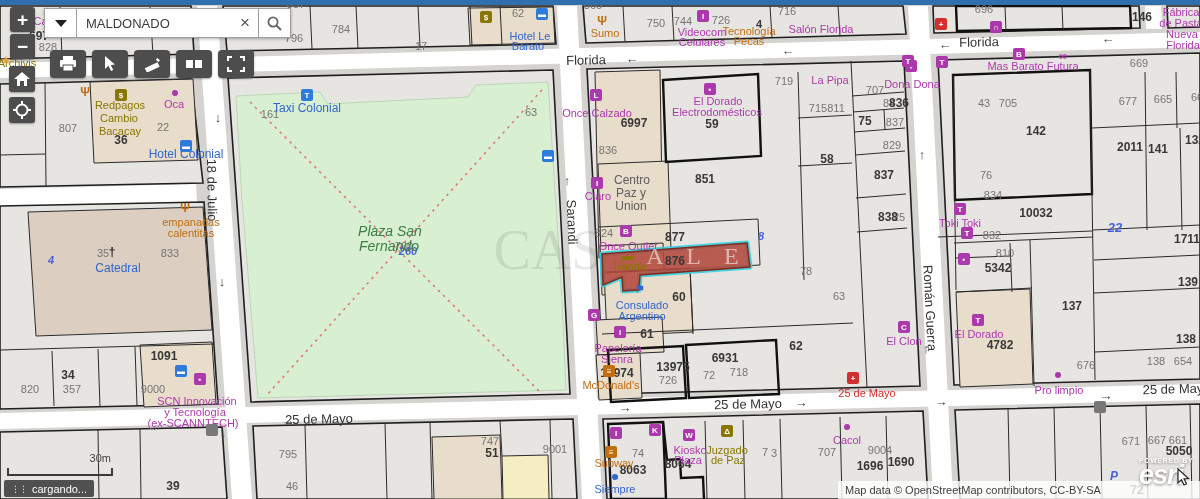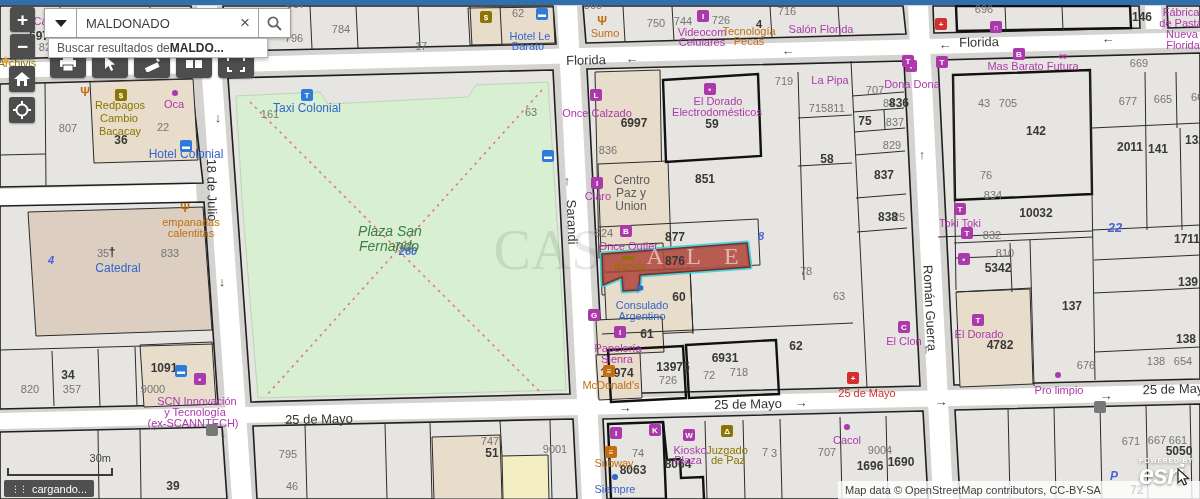--- a/index.html
+++ b/index.html
@@ -242,21 +242,21 @@
       <span class="mlab lk-n" style="left: 30px; top: 389px; transform: translate(-50%, -50%);">820</span>
       <span class="mlab lk-n" style="left: 153px; top: 389px; transform: translate(-50%, -50%);">9000</span>
       <span class="mlab lk-n" style="left: 827px; top: 452px; transform: translate(-50%, -50%);">707</span>
       <span class="mlab lk-n" style="left: 880px; top: 450px; transform: translate(-50%, -50%);">9004</span>
       <span class="mlab lk-n" style="left: 638px; top: 453px; transform: translate(-50%, -50%);">74</span>
       <span class="mlab lk-n" style="left: 765px; top: 452px; transform: translate(-50%, -50%);">7</span>
       <span class="mlab lk-n" style="left: 774px; top: 453px; transform: translate(-50%, -50%);">3</span>
       <span class="mlab lk-nb" style="left: 39px; top: 36px; transform: translate(-50%, -50%);">697</span>
       <span class="mlab lk-nb" style="left: 121px; top: 140px; transform: translate(-50%, -50%);">36</span>
       <span class="mlab lk-nb" style="left: 68px; top: 375px; transform: translate(-50%, -50%);">34</span>
-      <span class="mlab lk-nb" style="left: 164px; top: 368px; transform: translate(-50%, -50%);">1091</span>
+      <span class="mlab lk-nb" style="left: 164px; top: 356px; transform: translate(-50%, -50%);">1091</span>
       <span class="mlab lk-nb" style="left: 634px; top: 123px; transform: translate(-50%, -50%);">6997</span>
       <span class="mlab lk-nb" style="left: 712px; top: 124px; transform: translate(-50%, -50%);">59</span>
       <span class="mlab lk-nb" style="left: 705px; top: 179px; transform: translate(-50%, -50%);">851</span>
       <span class="mlab lk-nb" style="left: 827px; top: 159px; transform: translate(-50%, -50%);">58</span>
       <span class="mlab lk-nb" style="left: 865px; top: 121px; transform: translate(-50%, -50%);">75</span>
       <span class="mlab lk-nb" style="left: 899px; top: 103px; transform: translate(-50%, -50%);">836</span>
       <span class="mlab lk-nb" style="left: 884px; top: 175px; transform: translate(-50%, -50%);">837</span>
       <span class="mlab lk-nb" style="left: 888px; top: 217px; transform: translate(-50%, -50%);">838</span>
       <span class="mlab lk-nb" style="left: 675px; top: 237px; transform: translate(-50%, -50%);">877</span>
       <span class="mlab lk-nb" style="left: 675px; top: 261px; transform: translate(-50%, -50%);">876</span>
@@ -450,24 +450,20 @@
       <rect x="1" y="2" width="7" height="8" fill="#fff"></rect>
         <rect x="10" y="2" width="7" height="8" fill="#fff"></rect>
       </svg>
     </div>
   <div class="tbbtn" style="left:218px;">
     <svg width="18" height="16" viewBox="0 0 18 16">
       <path d="M1,5 L1,1 L5,1 M13,1 L17,1 L17,5 M17,11 L17,15 L13,15 M5,15 L1,15 L1,11" fill="none" stroke="#fff" stroke-width="2"></path>
       </svg>
     </div>
 
-  <div class="suggest">
-    <span>Buscar resultados de </span>
-    <b>MALDO...</b>
-  </div>
 
   <div class="sqbtn leftbtn" style="top:66px;">
     <svg width="16" height="14" viewBox="0 0 16 14">
       <path d="M8,0 L16,7 L13,7 L13,14 L10,14 L10,9 L6,9 L6,14 L3,14 L3,7 L0,7 Z" fill="#fff"></path>
       </svg>
     </div>
   <div class="sqbtn leftbtn" style="top:97px;">
     <svg width="18" height="18" viewBox="0 0 18 18">
       <circle cx="9" cy="9" r="5.5" fill="none" stroke="#fff" stroke-width="2"></circle>
       <path d="M9,0 L9,4 M9,14 L9,18 M0,9 L4,9 M14,9 L18,9" stroke="#fff" stroke-width="2"></path>

